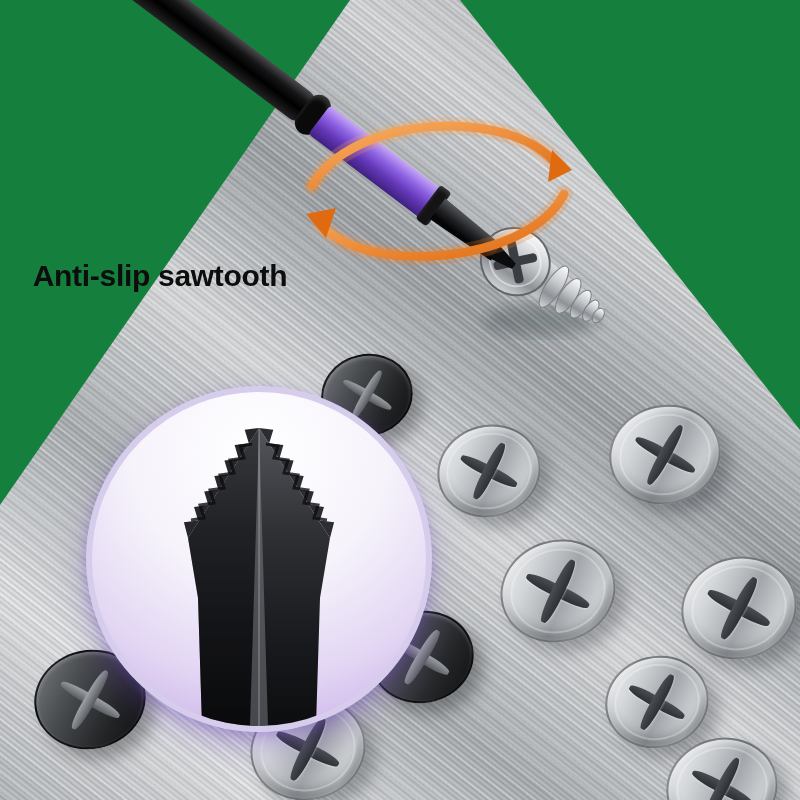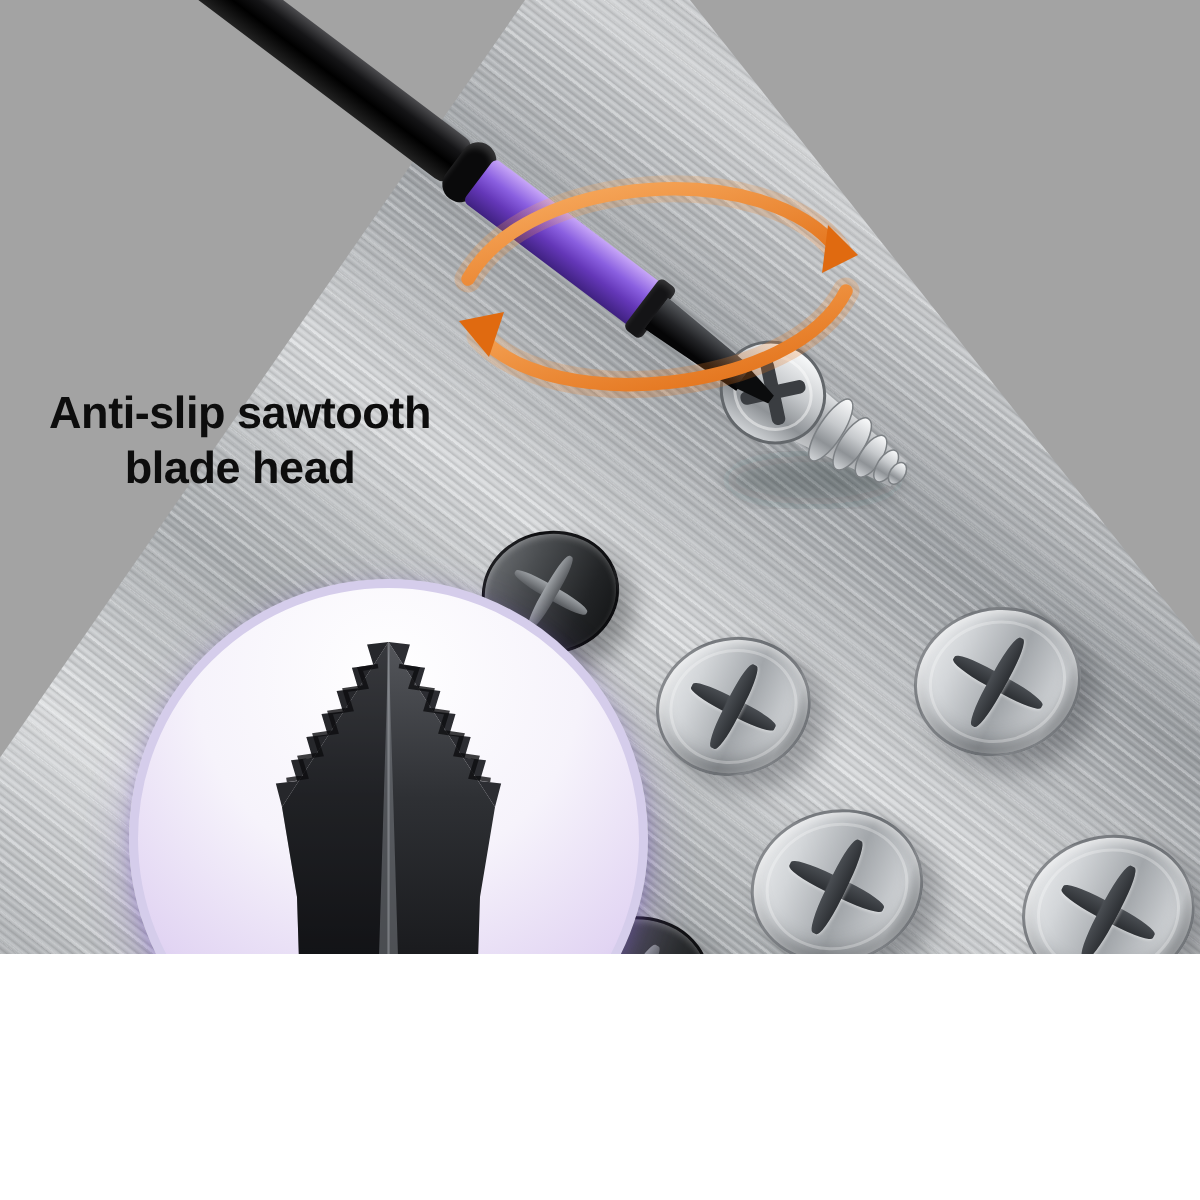--- a/index.html
+++ b/index.html
@@ -1,17 +1,17 @@
 <!DOCTYPE html>
 <html><head>
 <meta charset="utf-8">
 <style>
   html,body{margin:0;padding:0;background:#fff;}
   #stage{
-    position:relative;width:800px;height:636px;overflow:hidden;background:#a3a3a3;
+    position:relative;width:800px;height:800px;overflow:hidden;background:#15803d;
     font-family:"Liberation Sans","DejaVu Sans",sans-serif;
   }
 
   
   .metal{
     position:absolute;inset:0;z-index:1;
     clip-path:polygon(350px 0px, 460px 0px, 800px 430px, 800px 800px, 0px 800px, 0px 505px);
     background:
       repeating-linear-gradient(38deg, rgba(255,255,255,0) 0px, rgba(255,255,255,0.16) 1px, rgba(0,0,0,0) 2px, rgba(0,0,0,0.10) 3px, rgba(0,0,0,0) 4.5px),
       repeating-linear-gradient(38deg, rgba(0,0,0,0.05) 0 7px, rgba(255,255,255,0.12) 7px 9px, rgba(0,0,0,0.02) 9px 14px),
@@ -174,21 +174,20 @@
     <path d="M 40,120 C 80,48 240,40 286,100" stroke="url(#og)" stroke-width="18" fill="none" stroke-linecap="round" opacity="0.25"></path>
     <path d="M 40,120 C 80,48 240,40 286,100" stroke="url(#og)" stroke-width="9" fill="none" stroke-linecap="round"></path>
     <polygon points="300,104 280,84 276,116" fill="#e06a10"></polygon>
     <path d="M 292,128 C 258,196 96,212 48,158" stroke="url(#og)" stroke-width="18" fill="none" stroke-linecap="round" opacity="0.25"></path>
     <path d="M 292,128 C 258,196 96,212 48,158" stroke="url(#og)" stroke-width="9" fill="none" stroke-linecap="round"></path>
     <polygon points="34,148 64,142 54,172" fill="#e06a10"></polygon>
   </svg>
 
   <div class="caption">
     <div>Anti-slip sawtooth</div>
-    <div>blade head</div>
   </div>
 
   <div class="inset">
     <svg viewBox="0 0 334 334">
       <defs>
         <linearGradient id="bladeGrad" x1="0" y1="0" x2="0" y2="1">
           <stop offset="0" stop-color="#54565b"></stop>
             <stop offset="0.35" stop-color="#2e3034"></stop>
           <stop offset="0.7" stop-color="#1a1b1e"></stop>
             <stop offset="1" stop-color="#0c0d0f"></stop>

